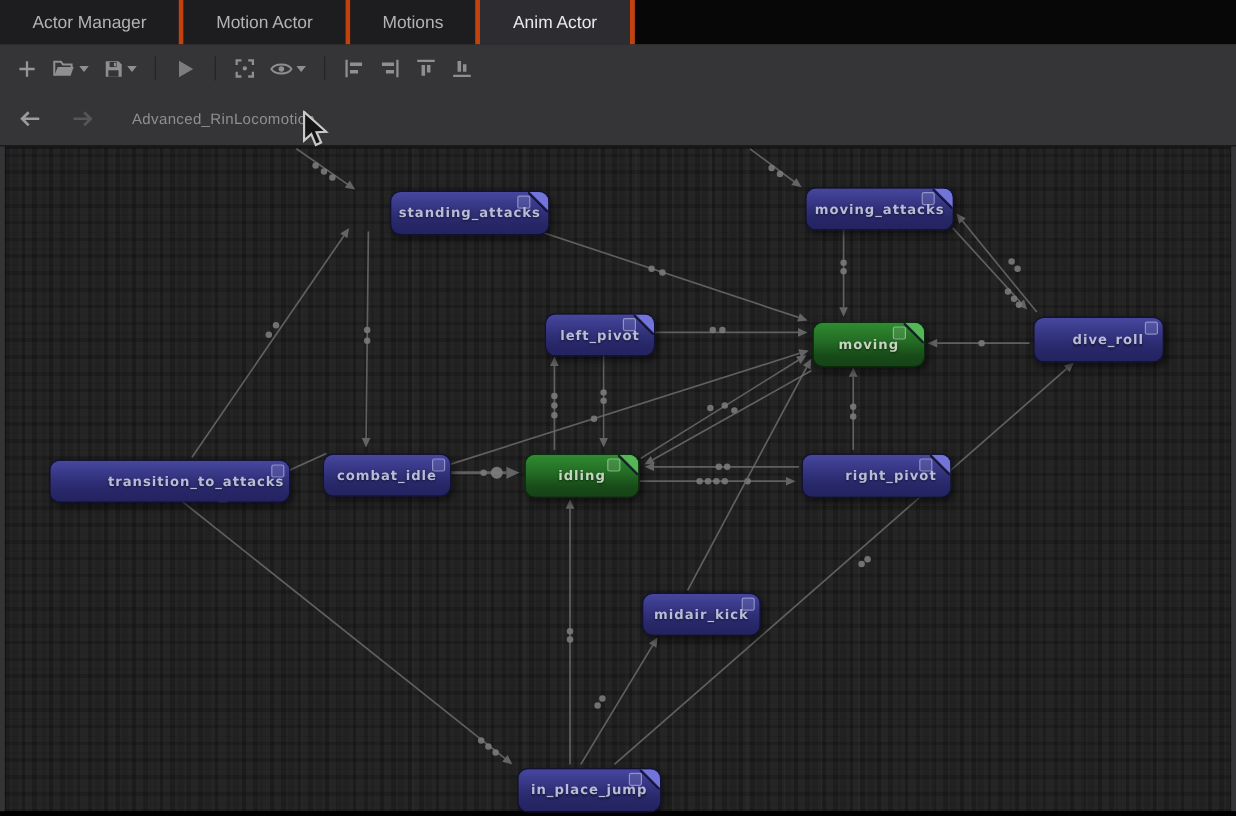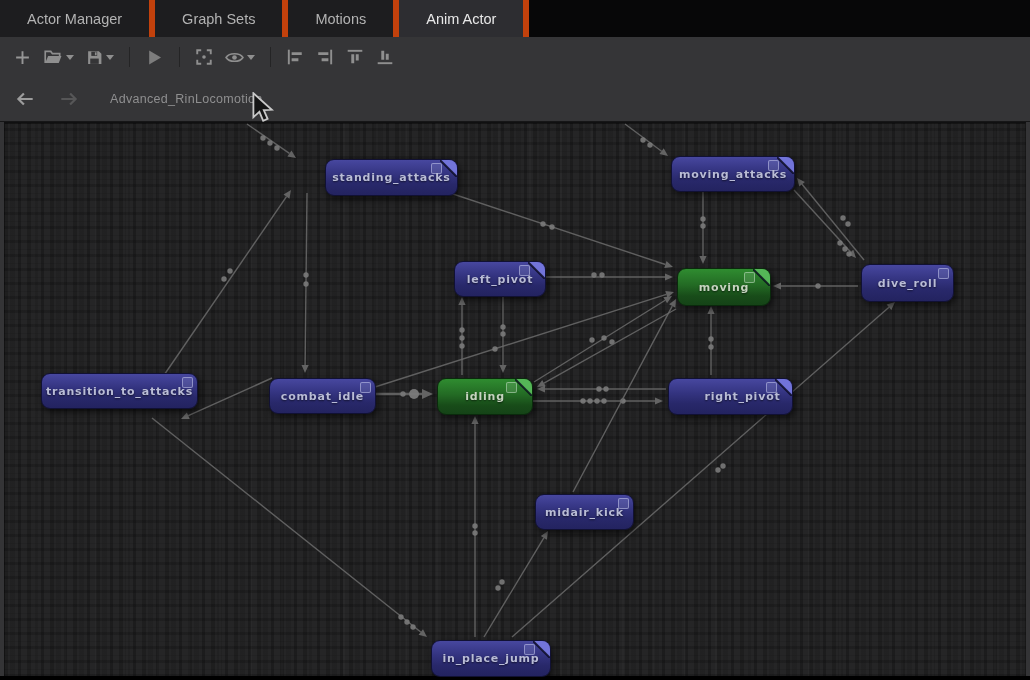--- a/index.html
+++ b/index.html
@@ -9,21 +9,21 @@
     font-family:"Liberation Sans",sans-serif;
     -webkit-font-smoothing:antialiased;
   }
   
   .tabbar{
     position:absolute;left:0;top:0;width:1030px;height:37px;
     background:#070708;display:flex;align-items:stretch;
   }
   .tab{
     display:flex;align-items:center;justify-content:center;
-    padding:0 27px;background:#1d1d1f;border-right:6px solid #c2410c;
+    padding:0 27px;background:#1d1d1f;border-right:4px solid #c2410c;
     color:#b3b3b3;font-size:14.5px;cursor:default;user-select:none;
   }
   .tab.active{background:#2d2d31;color:#e9e9e9;}
   
   .toolbar{
     position:absolute;left:0;top:37px;width:1030px;height:40px;
     background:#353537;display:flex;align-items:center;padding-left:8px;box-sizing:border-box;
   }
   .tbtn{display:flex;align-items:center;gap:3px;padding:4px 6px;border-radius:3px;}
   .tbtn .icn{display:flex;align-items:center;}
@@ -75,21 +75,21 @@
   .cursor{position:absolute;z-index:10;left:251px;top:92px;}
 </style>
 </head>
 <body>
 
 <div class="tabbar">
     <div class="tab">
       <span>Actor Manager</span>
     </div>
     <div class="tab">
-      <span>Graph Sets</span>
+      <span>Motion Actor</span>
     </div>
     <div class="tab">
       <span>Motions</span>
     </div>
     <div class="tab active">
       <span>Anim Actor</span>
     </div>
   </div>
 
 <div class="toolbar">
@@ -233,25 +233,25 @@
       <span class="lbl">left_pivot</span>
     </div>
     <div class="node node--green" style="left: 673px; top: 145px; width: 92px; height: 36px;">
       <span class="fold"><svg width="17" height="17">
           <path d="M0 0 L17 0 L17 17 Z" fill="#55b657"></path>
           <path d="M0 0 L17 17" stroke="rgba(8,8,28,.8)" stroke-width="2"></path>
         </svg></span>
       <span class="badge" style="right: 15px;"></span>
       <span class="lbl">moving</span>
     </div>
-    <div class="node node--purple" style="left: 857px; top: 141px; width: 91px; height: 36px;">
+    <div class="node node--purple" style="left: 857px; top: 141px; width: 91px; height: 36px; padding-left: 16px;">
       <span class="badge" style="right: 4px;"></span>
       <span class="lbl">dive_roll</span>
     </div>
-    <div class="node node--purple" style="left: 37px; top: 250px; width: 155px; height: 34px;">
+    <div class="node node--purple" style="left: 37px; top: 260px; width: 155px; height: 34px; padding-left: 44px;">
       <span class="badge" style="right: 4px;"></span>
       <span class="lbl">transition_to_attacks</span>
     </div>
     <div class="node node--purple" style="left: 265px; top: 255px; width: 105px; height: 34px;">
       <span class="badge" style="right: 4px;"></span>
       <span class="lbl">combat_idle</span>
     </div>
     <div class="node node--green" style="left: 433px; top: 255px; width: 94px; height: 35px;">
       <span class="fold"><svg width="17" height="17">
           <path d="M0 0 L17 0 L17 17 Z" fill="#55b657"></path>

